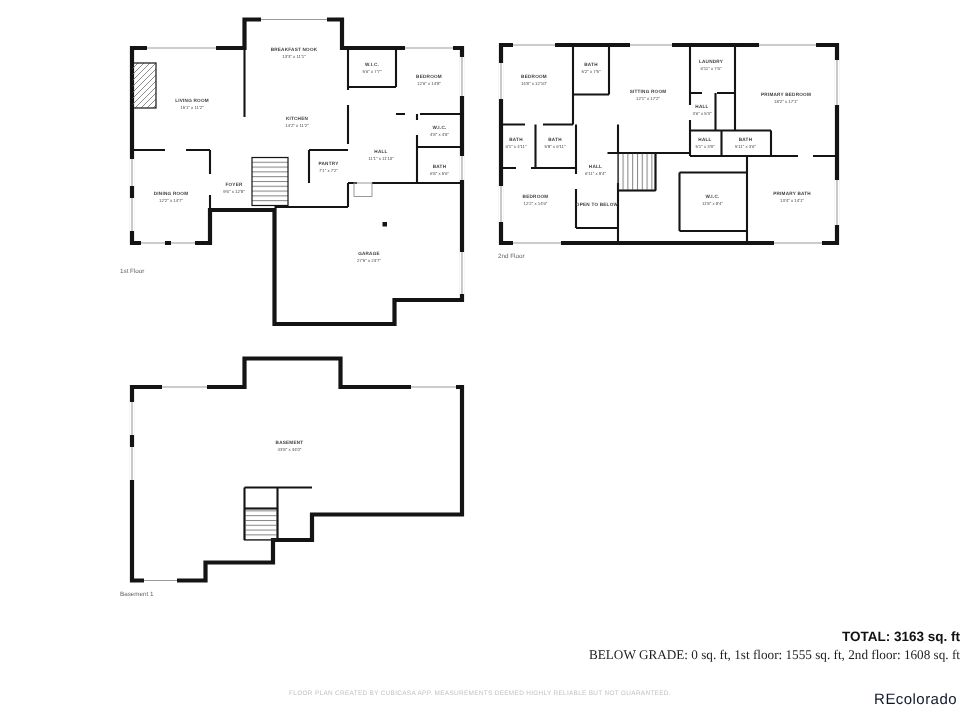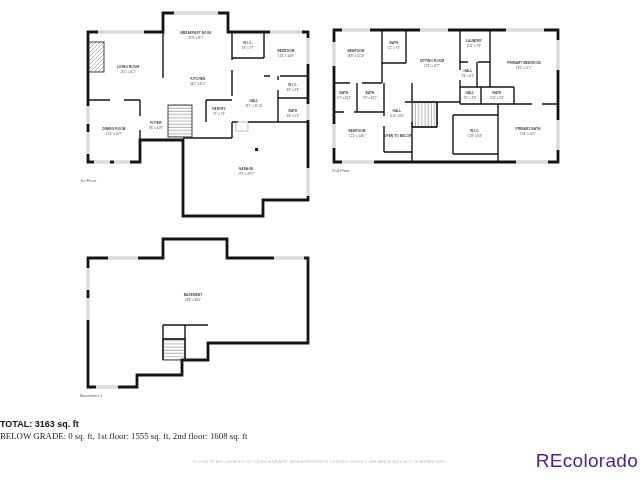--- a/index.html
+++ b/index.html
@@ -13,26 +13,26 @@
   .wall-in{fill:none;stroke:#141414;stroke-width:1.4;}
   .wall-thin{fill:none;stroke:#8f8f8f;stroke-width:0.6;}
   .win-bg{stroke:#ffffff;stroke-width:3.4;fill:none;}
   .win-ln{stroke:#9a9a9a;stroke-width:0.7;fill:none;}
   .room-name{font-size:3.1px;font-weight:700;fill:#3c3c3c;text-anchor:middle;letter-spacing:.15px;}
   .room-dims{font-size:2.9px;font-weight:400;fill:#4a4a4a;text-anchor:middle;}
   .floor-caption{font-size:4.2px;fill:#5f5f5f;}
   .stairs{fill:url(#treadsH);stroke:#141414;stroke-width:0.8;}
   .stairsV{fill:url(#treadsV);stroke:#141414;stroke-width:0.8;}
   .fireplace{fill:url(#diag);stroke:#141414;stroke-width:0.8;}
-  #summary{position:absolute;left:0;top:419px;width:640px;text-align:left;color:#1e1e1e;}
+  #summary{position:absolute;left:0;top:419px;width:640px;text-align:right;color:#1e1e1e;}
   #summary .l1{font-size:9px;font-weight:700;color:#111;margin:0 0 2px 0;}
   #summary .l{font-size:8.8px;margin:0 0 2px 0;font-family:Liberation Serif, serif;}
   #disclaimer{position:absolute;left:0;top:459px;width:640px;text-align:center;
               font-size:4.3px;color:#c2c2c2;letter-spacing:.2px;}
-  #watermark{position:absolute;right:2px;bottom:8px;font-size:19px;color:#4c1d95;letter-spacing:.3px;}
+  #watermark{position:absolute;right:2px;bottom:8px;font-size:10px;color:#0f172a;letter-spacing:.3px;}
 </style>
 </head>
 <body>
 
 <div id="page">
 
   <svg id="plan1" width="240" height="215" viewBox="0 0 240 215">
     <defs>
       <pattern id="treadsH" width="4" height="3.2" patternUnits="userSpaceOnUse">
         <line x1="0" y1="1" x2="4" y2="1" stroke="#555" stroke-width="0.5"></line>

